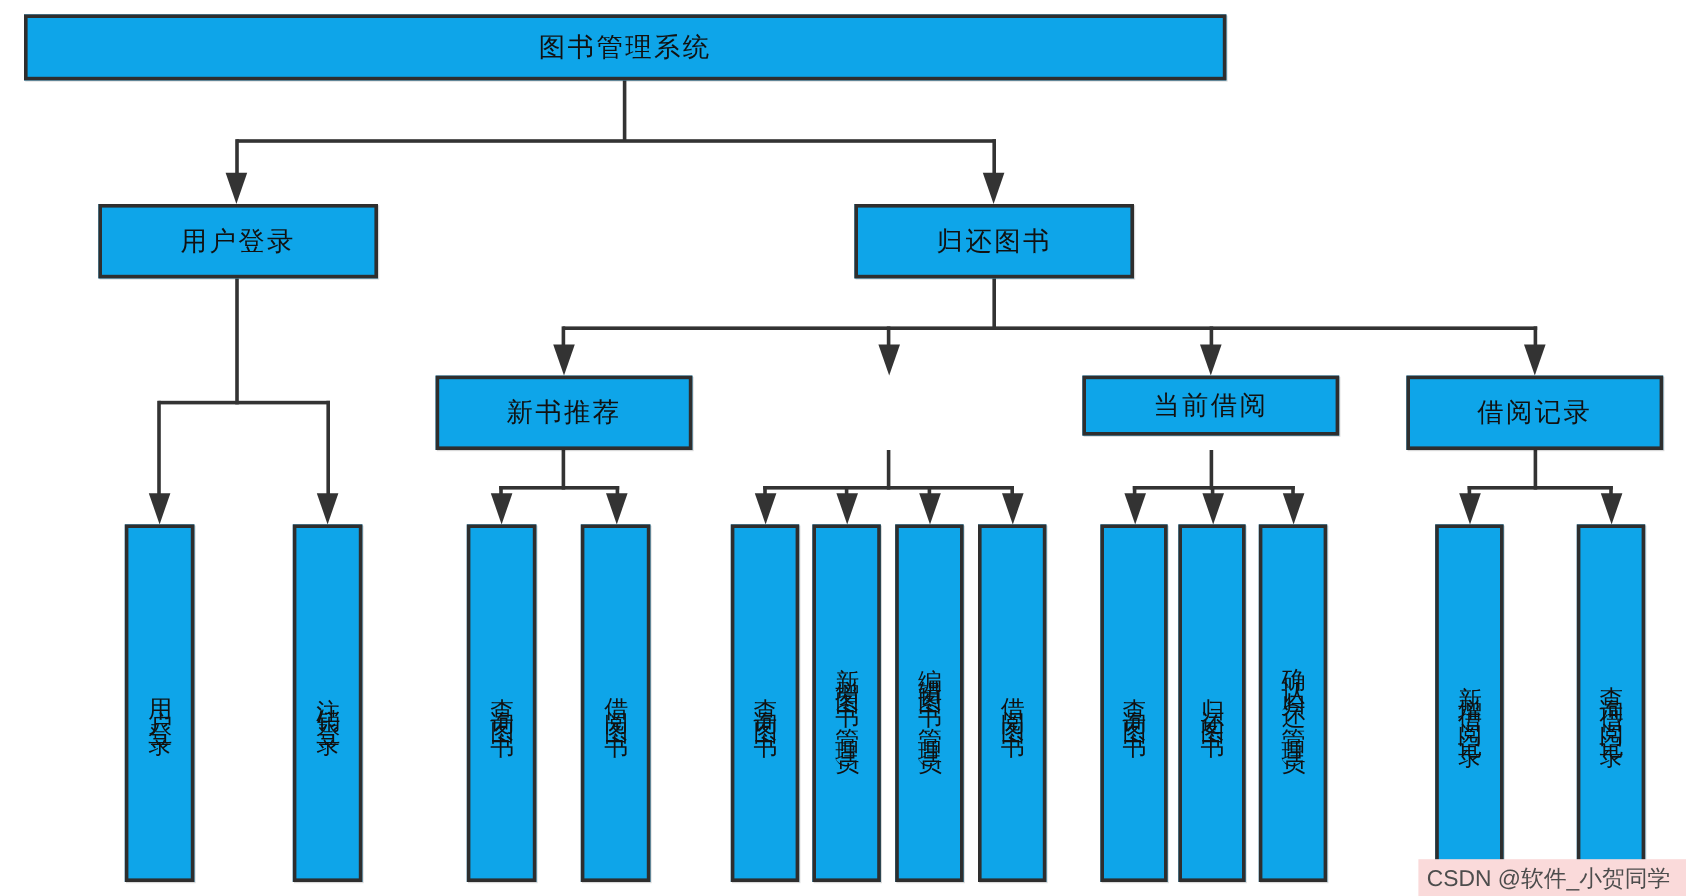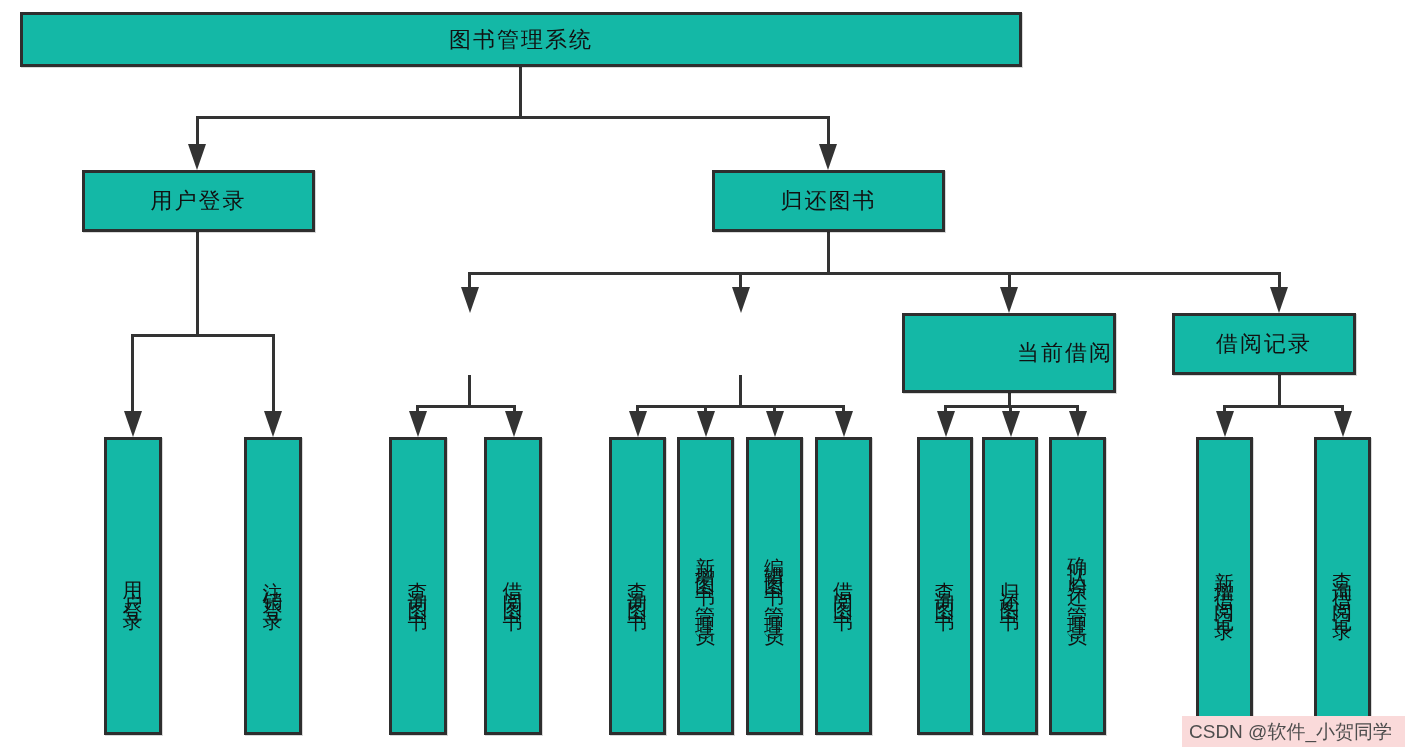--- a/index.html
+++ b/index.html
@@ -7,21 +7,21 @@
     position:relative;
     width:1405px;height:747px;
     background:#ffffff;
     font-family:"Liberation Sans",sans-serif;
     overflow:hidden;
   }
   .box{
     position:absolute;
     box-sizing:border-box;
     border:3px solid #2e2e2e;
-    background:#14b8a6;
+    background:#0ea5e9;
     display:flex;align-items:center;justify-content:center;
     color:#111111;
     font-size:22px;
     letter-spacing:2px;
     box-shadow:1px 1px 0 rgba(0,0,0,0.15);
   }
   .leaf{
     font-size:20px;
   }
   .leaf .vtext{
@@ -119,24 +119,27 @@
     <span>图书管理系统</span>
   </div>
 
   <div class="box" style="left:82px;top:170px;width:233px;height:62px;">
     <span>用户登录</span>
   </div>
   <div class="box" style="left:712px;top:170px;width:233px;height:62px;">
     <span>归还图书</span>
   </div>
 
-  <div class="box" style="left:902px;top:313px;width:214px;height:80px;justify-content:flex-end;">
+  <div class="box" style="left:363px;top:313px;width:214px;height:62px;">
+    <span>新书推荐</span>
+  </div>
+  <div class="box" style="left:902px;top:313px;width:214px;height:50px;">
     <span>当前借阅</span>
   </div>
-  <div class="box" style="left:1172px;top:313px;width:184px;height:62px;">
+  <div class="box" style="left:1172px;top:313px;width:214px;height:62px;">
     <span>借阅记录</span>
   </div>
 
   <div class="box leaf" style="left:104px;top:437px;width:58px;height:298px;">
     <span class="vtext">用户登录</span>
   </div>
   <div class="box leaf" style="left:244px;top:437px;width:58px;height:298px;">
     <span class="vtext">注销登录</span>
   </div>
 

